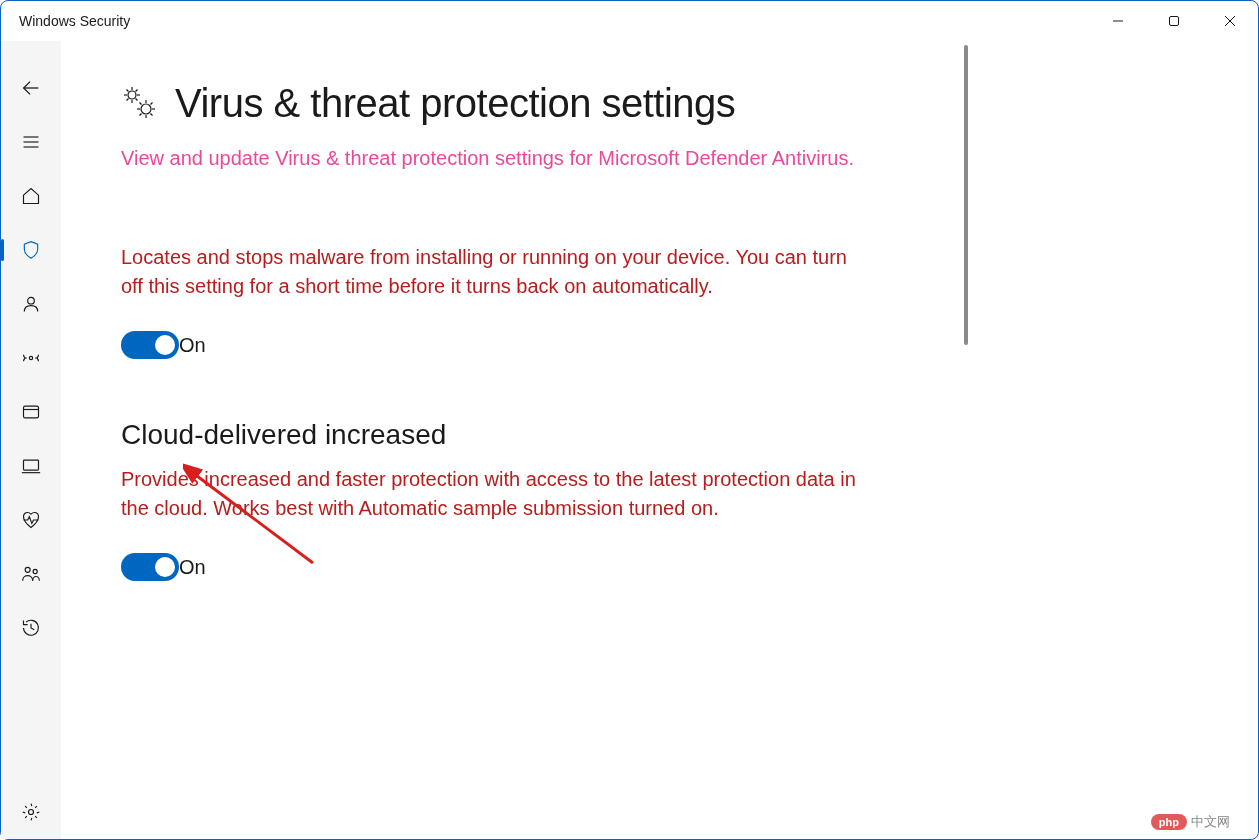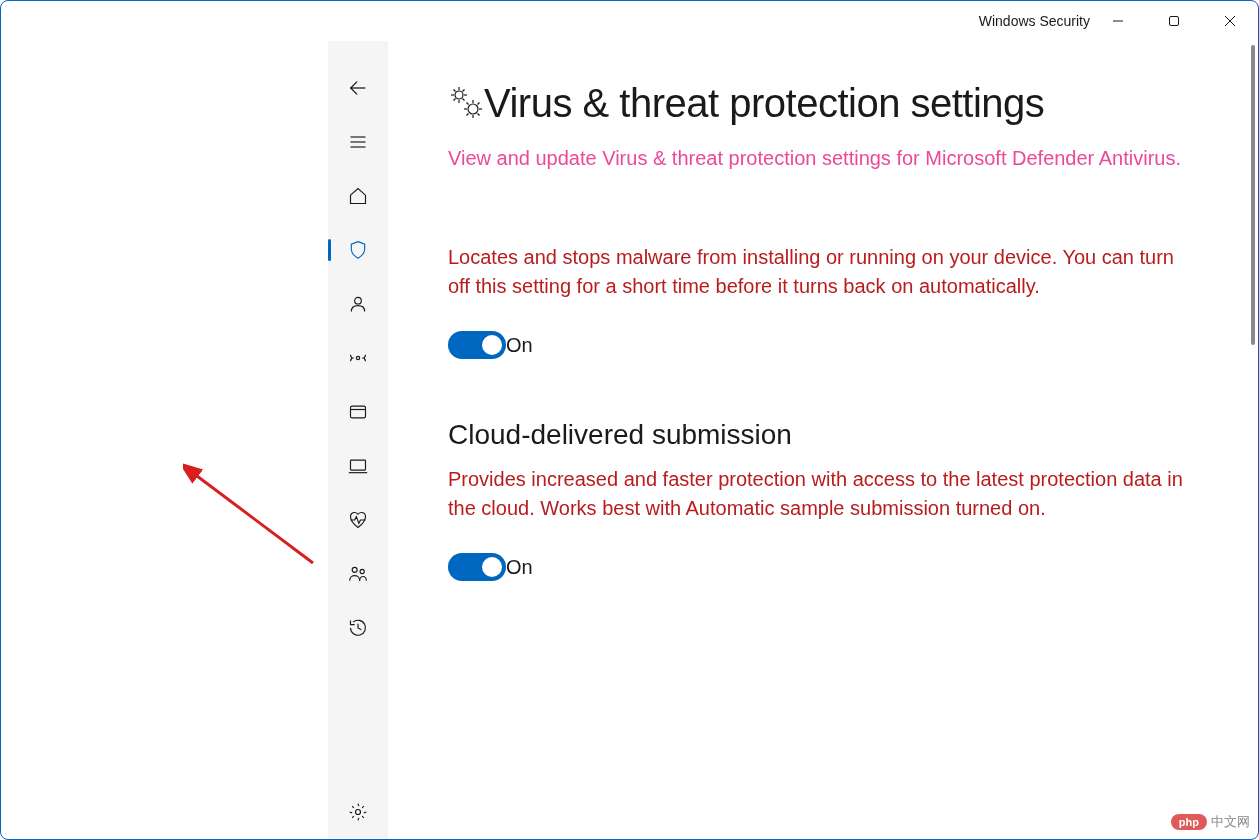--- a/index.html
+++ b/index.html
@@ -1,48 +1,48 @@
 <!DOCTYPE html>
 <html><head>
 <meta charset="utf-8">
 <style>
   * { box-sizing: border-box; margin: 0; padding: 0; }
   html, body { width: 100%; height: 100%; font-family: "Segoe UI", "Segoe UI Variable", sans-serif; background: #fff; color: #1a1a1a; overflow: hidden; }
-  .window { width: 1259px; height: 840px; border: 1px solid #0a62c9; border-radius: 8px; background: #fff; position: relative; display: flex; flex-direction: column; align-items: flex-end; }
+  .window { width: 1259px; height: 840px; border: 1px solid #0a62c9; border-radius: 8px; background: #fff; position: relative; display: flex; flex-direction: column; }
   .titlebar { height: 40px; display: flex; align-items: center; justify-content: space-between; padding-left: 18px; }
   .titlebar-title { font-size: 14px; color: #1a1a1a; }
   .window-controls { display: flex; height: 100%; }
   .window-control { width: 56px; height: 100%; display: flex; align-items: center; justify-content: center; color: #1a1a1a; }
   .window-control svg { width: 12px; height: 12px; }
   .body { flex: 1; display: flex; min-height: 0; }
   .sidebar { width: 60px; background: #f5f5f5; display: flex; flex-direction: column; align-items: center; padding-top: 20px; position: relative; }
   .sidebar-spacer { flex: 1; }
   .sidebar-item { width: 60px; height: 54px; display: flex; align-items: center; justify-content: center; position: relative; }
   .sidebar-item svg { width: 20px; height: 20px; stroke: #1a1a1a; fill: none; stroke-width: 1.4; }
   .sidebar-item.back svg { width: 22px; height: 22px; }
   .sidebar-item.active::before { content: ""; position: absolute; left: 0; top: 16px; bottom: 16px; width: 3px; background: #0067c0; border-radius: 2px; }
   .sidebar-item.active svg { stroke: #0067c0; }
   .content-wrap { flex: 1; display: flex; min-width: 0; }
   .content { flex: 1; padding: 40px 60px 40px 60px; overflow-y: auto; max-width: 900px; }
-  .page-header { display: flex; align-items: center; margin-bottom: 18px; }
+  .page-header { display: flex; align-items: center; gap: 18px; margin-bottom: 18px; }
   .page-header-icon svg { width: 36px; height: 36px; stroke: #1a1a1a; fill: none; stroke-width: 1.2; }
   .page-title { font-size: 40px; font-weight: 400; letter-spacing: -0.5px; }
   .page-subtitle { font-size: 20px; font-weight: 400; color: #ec4899; line-height: 1.45; max-width: 740px; margin-bottom: 70px; }
   .section { margin-bottom: 60px; max-width: 740px; }
   .section-title { font-size: 28px; font-weight: 400; margin-bottom: 14px; }
   .section-desc { font-size: 20px; font-weight: 400; color: #b91c1c; line-height: 1.45; margin-bottom: 30px; }
   .toggle-row { display: flex; align-items: center; gap: 0; }
   .toggle { width: 58px; height: 28px; border-radius: 14px; background: #0067c0; position: relative; }
   .toggle-thumb { position: absolute; right: 4px; top: 4px; width: 20px; height: 20px; border-radius: 50%; background: #fff; }
   .toggle-label { font-size: 20px; }
   .scrollbar { width: 10px; background: transparent; display: flex; flex-direction: column; align-items: center; }
   .scrollbar-track { flex: 1; width: 4px; background: transparent; position: relative; margin: 4px 0; }
   .scrollbar-thumb { position: absolute; top: 0; width: 4px; height: 300px; background: #8a8a8a; border-radius: 2px; }
   .annotation-arrow { position: absolute; left: 182px; top: 462px; pointer-events: none; }
-  .watermark { position: absolute; right: 8px; bottom: 8px; display: flex; align-items: center; gap: 4px; font-size: 13px; }
+  .watermark { position: absolute; right: 28px; bottom: 8px; display: flex; align-items: center; gap: 4px; font-size: 13px; }
   .watermark-badge { background: #e05a5a; color: #fff; font-weight: 700; font-size: 11px; padding: 2px 8px; border-radius: 10px; }
   .watermark-text { color: #888; }
 </style>
 </head>
 <body>
 
 <div class="window">
 
   <div class="titlebar">
     <div class="titlebar-title">Windows Security</div>
@@ -189,21 +189,21 @@
           <p class="section-desc">Locates and stops malware from installing or running on your device. You can turn off this setting for a short time before it turns back on automatically.</p>
           <div class="toggle-row">
             <div class="toggle">
               <div class="toggle-thumb"></div>
             </div>
             <span class="toggle-label">On</span>
           </div>
         </div>
 
         <div class="section">
-          <h2 class="section-title">Cloud-delivered submission</h2>
+          <h2 class="section-title">Cloud-delivered increased</h2>
           <p class="section-desc">Provides increased and faster protection with access to the latest protection data in the cloud. Works best with Automatic sample submission turned on.</p>
           <div class="toggle-row">
             <div class="toggle">
               <div class="toggle-thumb"></div>
             </div>
             <span class="toggle-label">On</span>
           </div>
         </div>
 
       </div>

